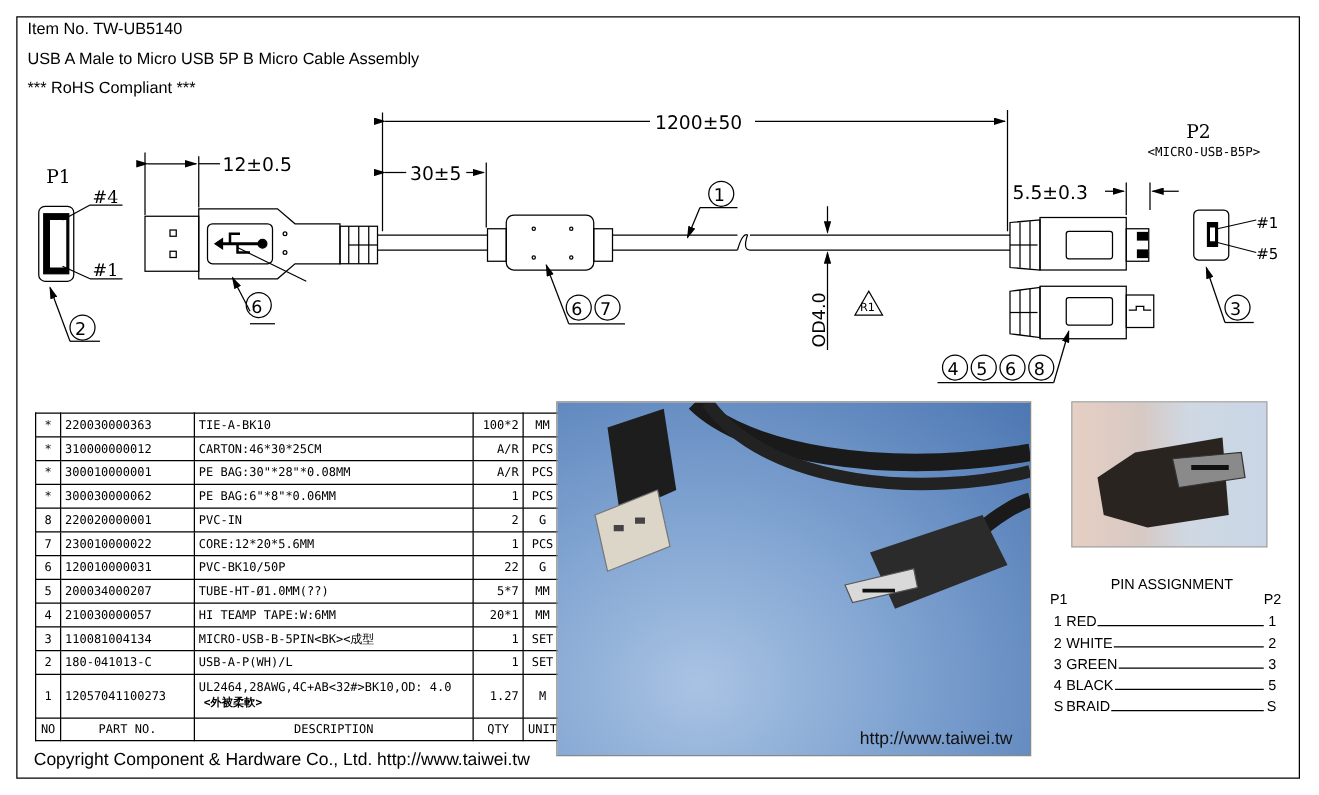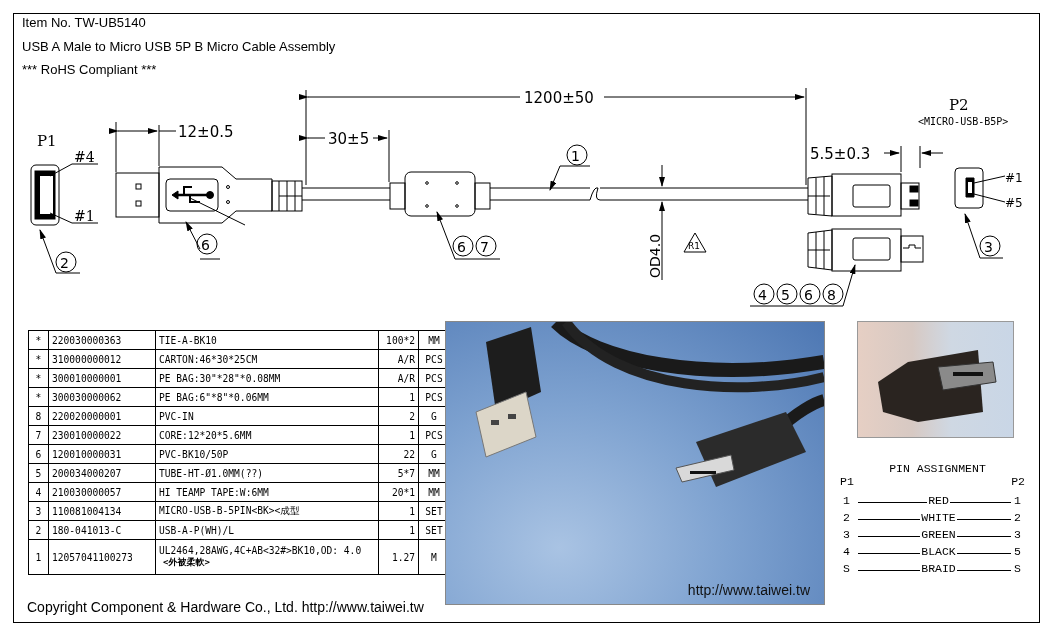--- a/index.html
+++ b/index.html
@@ -15,28 +15,28 @@
   table.bom td.qty{width:33px;text-align:right;}
   table.bom td.unit{width:24px;text-align:center;}
   table.bom tr.tall td{height:34px;}
   table.bom tr.head td{text-align:center;height:17px;}
   .sub{display:block;font-weight:bold;font-size:9px;margin-left:4px;}
   .photo-main{position:absolute;left:445px;top:321px;width:378px;height:282px;border:1px solid #888;overflow:hidden;
     background:radial-gradient(ellipse at 30% 80%,#a9c3e3 0%,#7ea2d0 45%,#4d77b3 100%);}
   .photo-small{position:absolute;left:857px;top:321px;width:155px;height:115px;border:1px solid #999;overflow:hidden;
     background:linear-gradient(90deg,#e6cfc4 0%,#d7c9c3 35%,#cfd8e3 60%,#c9d6e6 100%);}
   .wm{position:absolute;right:14px;bottom:6px;font-family:"Liberation Sans",sans-serif;font-size:14px;color:#111;}
-  .pin{position:absolute;left:840px;top:462px;width:185px;font-family:Liberation Mono, monospace;font-size:11.5px;}
+  .pin{position:absolute;left:840px;top:462px;width:185px;font-family:Liberation Sans, sans-serif;font-size:11.5px;}
   .pin .title{text-align:center;margin-left:10px;}
   .pin .ends{display:flex;justify-content:space-between;margin-top:0px;}
   .pin .row{position:relative;height:17px;}
   .pin .row .l{position:absolute;left:3px;top:0;}
   .pin .row .r{position:absolute;right:4px;top:0;}
   .pin .row .line{position:absolute;left:18px;right:14px;top:8px;border-top:1px solid #000;}
-  .pin .row .c{position:absolute;left:12px;right:0;text-align:center;top:0;}
+  .pin .row .c{position:absolute;left:12px;right:0;text-align:left;top:0;}
   .pin .row .c span{background:#fff;padding:0 1px;}
   .copy{position:absolute;left:27px;top:599px;font-family:"Liberation Sans",sans-serif;font-size:14px;}
 </style>
 </head>
 <body>
 
 <div class="frame"></div>
 
 <div class="hdr" style="top:15px">Item No. TW-UB5140</div>
 <div class="hdr" style="top:39px">USB A Male to Micro USB 5P B Micro Cable Assembly</div>
@@ -279,20 +279,27 @@
         <td class="qty"><span>1</span></td>
         <td class="unit"><span>SET</span></td>
       </tr>
       <tr class="tall">
         <td class="no"><span>1</span></td>
         <td class="pn"><span>12057041100273</span></td>
         <td class="desc"><span>UL2464,28AWG,4C+AB&lt;32#&gt;BK10,OD: 4.0</span><span class="sub">&lt;外被柔軟&gt;</span></td>
         <td class="qty"><span>1.27</span></td>
         <td class="unit"><span>M</span></td>
       </tr>
+      <tr class="head">
+        <td class="no">NO</td>
+        <td class="pn">PART NO.</td>
+        <td class="desc">DESCRIPTION</td>
+        <td class="qty">QTY</td>
+        <td class="unit">UNIT</td>
+      </tr>
     </tbody>
 </table>
 
 <div class="photo-main">
   <svg width="378" height="282">
     <path d="M110,0 C150,40 260,60 378,40" stroke="#1a1a1a" stroke-width="14" fill="none"></path>
     <path d="M120,0 C170,70 300,75 378,55" stroke="#222" stroke-width="10" fill="none"></path>
     <path d="M330,110 C350,90 370,80 378,78" stroke="#1a1a1a" stroke-width="12" fill="none"></path>
     <path d="M40,20 L85,5 L95,70 L50,90 Z" fill="#1d1d1d"></path>
     <path d="M30,90 L80,70 L90,115 L40,135 Z" fill="#dcd6c8" stroke="#777"></path>

